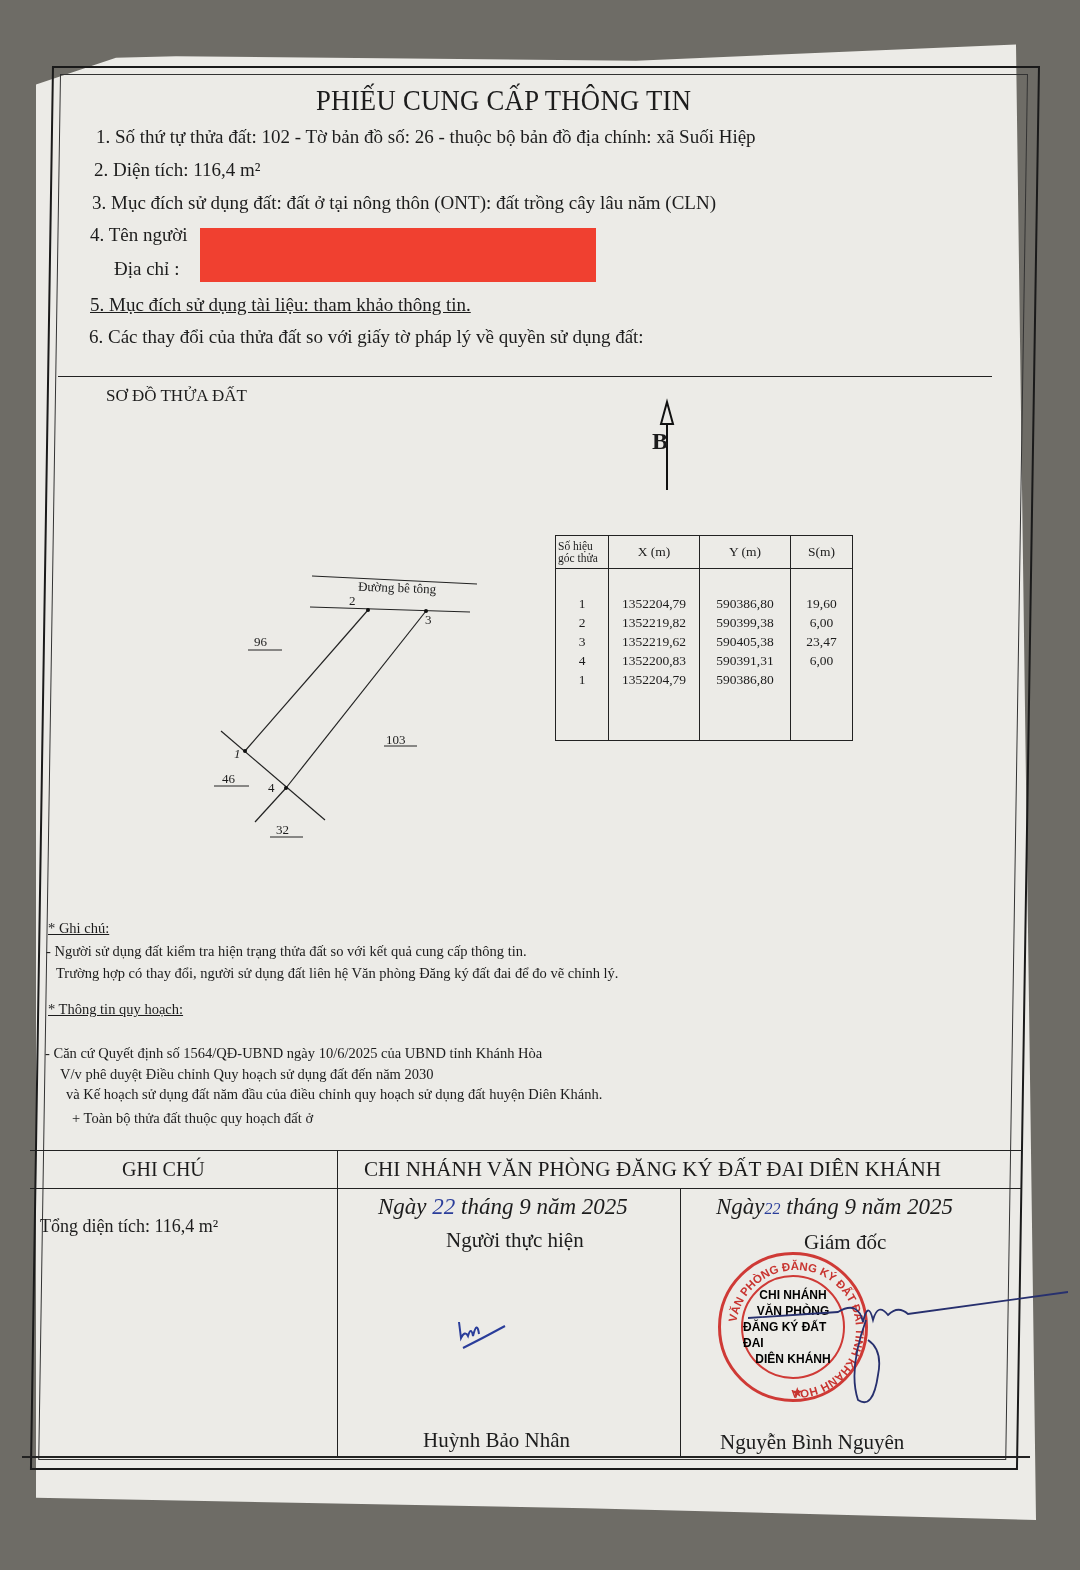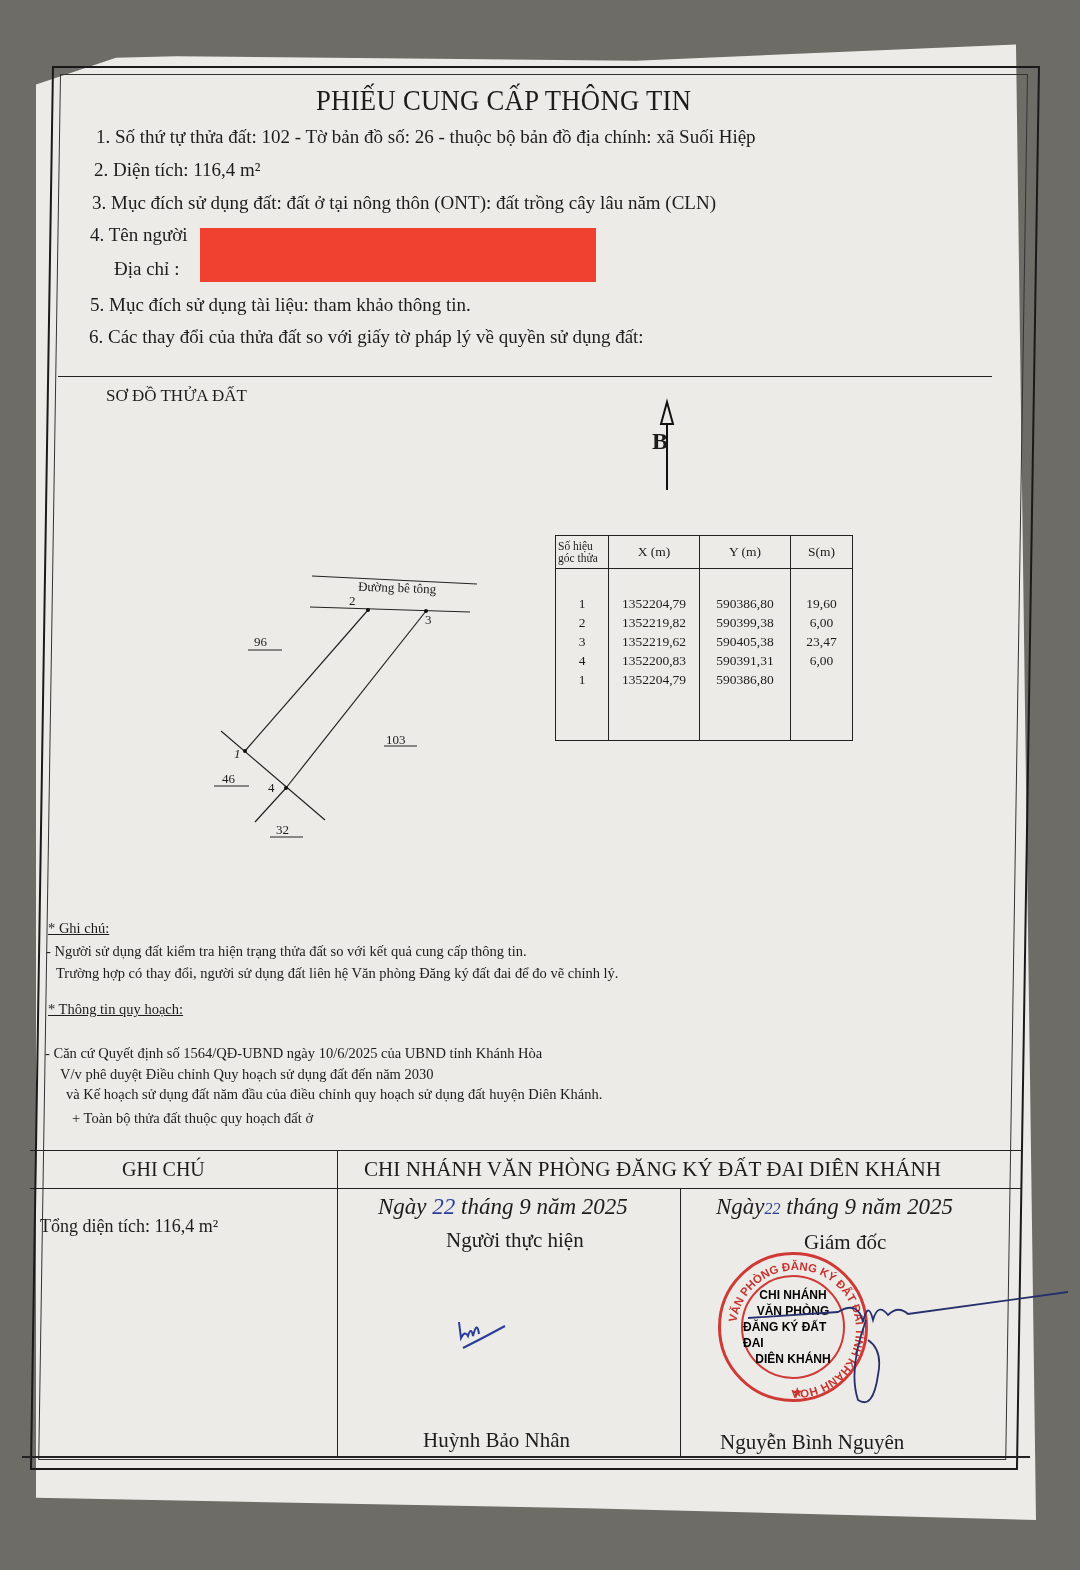--- a/index.html
+++ b/index.html
@@ -62,21 +62,21 @@
 <div class="frame-outer"></div>
 <div class="frame-inner"></div>
 
 <div class="abs title">PHIẾU CUNG CẤP THÔNG TIN</div>
 <div class="abs line" style="left:96px;top:126px;">1. Số thứ tự thửa đất: 102 - Tờ bản đồ số: 26 -  thuộc bộ bản đồ địa chính: xã Suối Hiệp</div>
 <div class="abs line" style="left:94px;top:159px;">2. Diện tích:  116,4 m²</div>
 <div class="abs line" style="left:92px;top:192px;">3. Mục đích sử dụng đất: đất ở tại nông thôn (ONT): đất trồng cây lâu năm (CLN)</div>
 <div class="abs line" style="left:90px;top:224px;">4. Tên người</div>
 <div class="abs line" style="left:114px;top:258px;">Địa chỉ :</div>
 <div class="redact"></div>
-<div class="abs line" style="left:90px;top:294px;">5. Mục đích sử dụng tài liệu: tham khảo thông tin.</div>
+<div class="abs line" style="left:90px;top:294px;text-decoration:underline;">5. Mục đích sử dụng tài liệu: tham khảo thông tin.</div>
 <div class="abs line" style="left:89px;top:326px;">6. Các thay đổi của thửa đất so với giấy tờ pháp lý về quyền sử dụng đất:</div>
 
 <div class="hr" style="left:58px;top:376px;width:934px;"></div>
 
 <div class="abs section-label" style="left:106px;top:386px;">SƠ ĐỒ THỬA ĐẤT</div>
 
 <svg class="abs" style="left:640px;top:396px;" width="50" height="100">
   <polygon points="27,6 21,28 33,28" fill="none" stroke="#111" stroke-width="2"></polygon>
   <line x1="27" y1="28" x2="27" y2="94" stroke="#111" stroke-width="2"></line>
 </svg>

